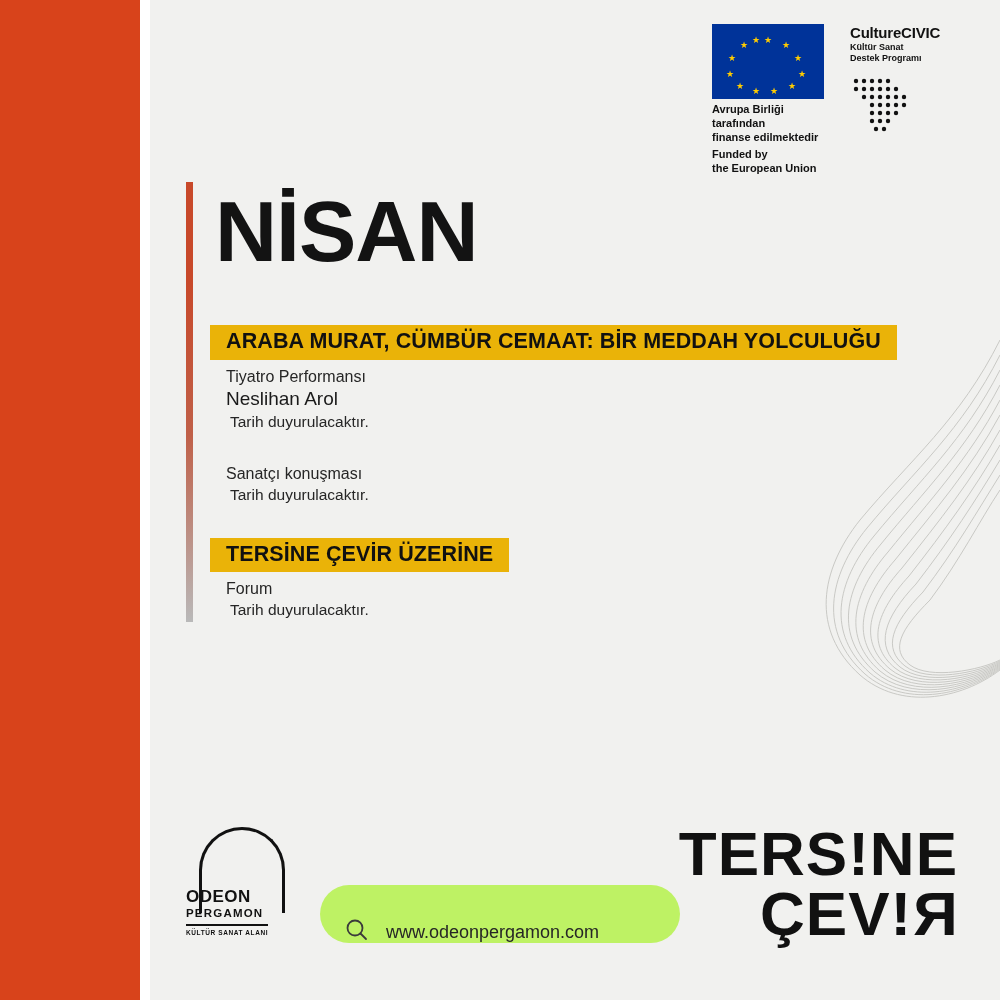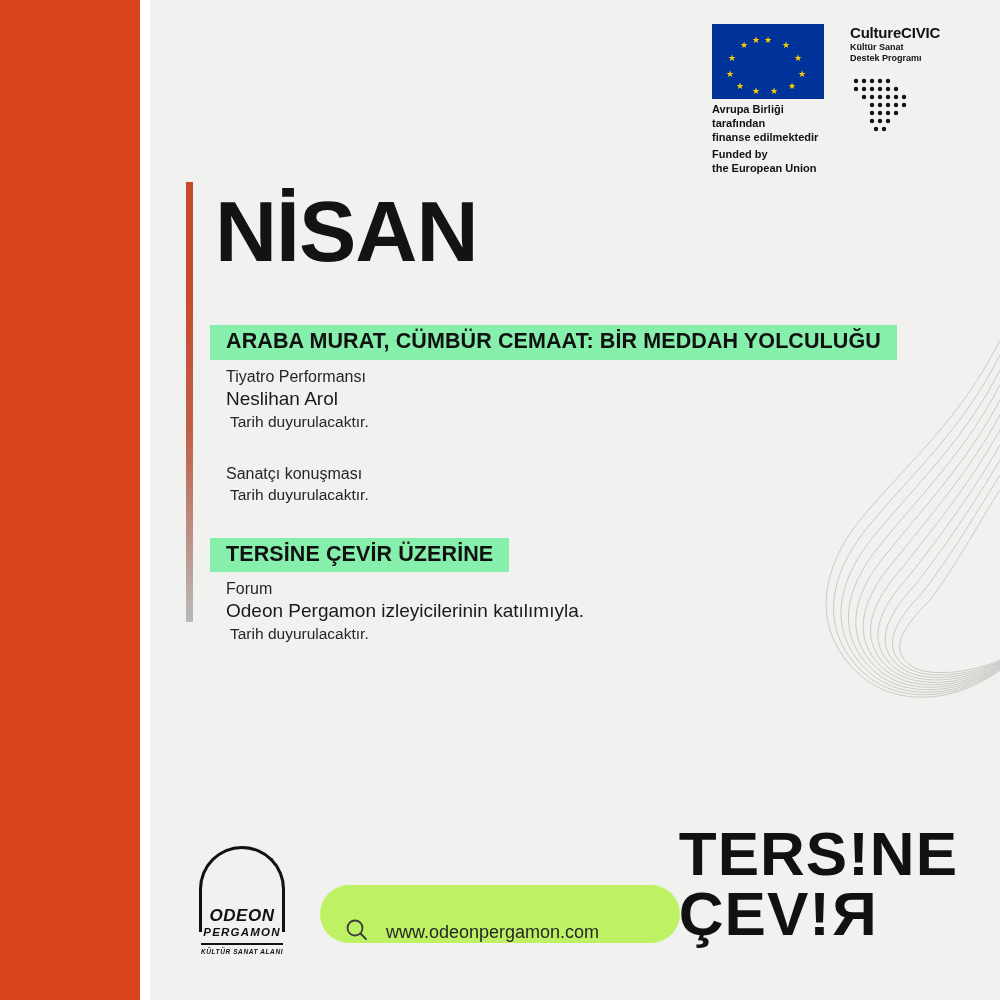--- a/index.html
+++ b/index.html
@@ -144,21 +144,21 @@
     position: absolute;
     left: 210px;
     top: 325px;
     width: 700px;
   }
   .event {
     margin-bottom: 34px;
   }
   .event-title {
     display: inline-block;
-    background: #86efac;
+    background: #eab308;
     font-size: 21.5px;
     font-weight: bold;
     color: #111;
     padding: 5px 16px 6px 16px;
     letter-spacing: 0.1px;
     line-height: 1.1;
   }
   .event-type {
     font-size: 16px;
     color: #262626;
@@ -173,20 +173,21 @@
     font-size: 15.5px;
     color: #262626;
     margin: 3px 0 0 20px;
   }
 
   
   .wordmark {
     position: absolute;
     right: 42px;
     bottom: 58px;
+    text-align: right;
     color: #111;
     font-weight: bold;
     line-height: 0.88;
   }
   .wordmark .line1 {
     font-size: 62px;
     letter-spacing: 1px;
   }
   .wordmark .line2 {
     font-size: 62px;
@@ -195,24 +196,23 @@
   }
   .flip {
     display: inline-block;
     transform: scaleX(-1);
   }
 
   
   .odeon {
     position: absolute;
     left: 186px;
-    bottom: 42px;
+    bottom: 61px;
     width: 112px;
-    text-align: center;
-    font-style: italic;
+    text-align: left;
   }
   .odeon-arch {
     width: 86px;
     height: 86px;
     margin: 0 auto;
     border: 3.5px solid #111;
     border-bottom: none;
     border-radius: 43px 43px 0 0;
     box-sizing: border-box;
   }
@@ -369,21 +369,20 @@
     </div>
 
     <div class="event">
       <div class="event-type">Sanatçı konuşması</div>
       <div class="event-date">Tarih duyurulacaktır.</div>
     </div>
 
     <div class="event">
       <div class="event-title">TERSİNE ÇEVİR ÜZERİNE</div>
       <div class="event-type">Forum</div>
-      <div class="event-person">Odeon Pergamon izleyicilerinin katılımıyla.</div>
       <div class="event-date">Tarih duyurulacaktır.</div>
     </div>
 
   </div>
 
   <div class="wordmark">
     <div class="line1"><span>TERS</span><span>!</span><span>NE</span></div>
     <div class="line2"><span>ÇEV</span><span>!</span><span class="flip">R</span></div>
   </div>
 

